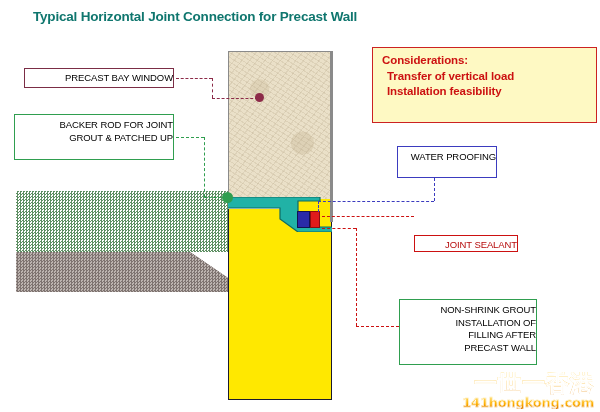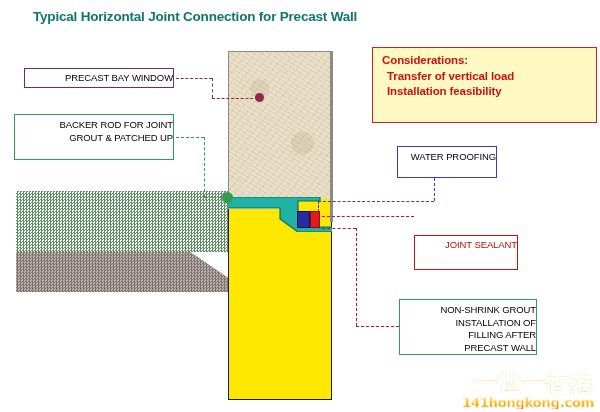--- a/index.html
+++ b/index.html
@@ -17,23 +17,23 @@
        font-size:9.5px;font-weight:normal;color:#000000;line-height:12.5px;
        letter-spacing:-0.1px;text-align:right;}
   .box .ln{display:block;white-space:nowrap;}
 
   #box-precast{left:24px;top:68px;width:150px;height:20px;border:1.5px solid #7b2d45;
                padding:3px 0 0 7px;}
   #box-backer{left:14px;top:114px;width:160px;height:46px;border:1.5px solid #2f9e4f;
               padding:4px 0 0 0;}
   #box-wpjf{left:385px;top:146px;width:100px;height:32px;border:1.5px solid #3b3bbf;
             padding:4px 0 0 6px;margin-left:12px;}
-  #box-sealant{left:414px;top:235px;width:104px;height:35px;border:1.5px solid #cc1111;
+  #box-sealant{left:414px;top:235px;width:104px;height:17px;border:1.5px solid #cc1111;
                padding:3px 0 0 8px;color:#b60d0d;}
-  #box-grout{left:399px;top:299px;width:138px;height:56px;border:1.5px solid #2f9e4f;
+  #box-grout{left:399px;top:299px;width:138px;height:66px;border:1.5px solid #2f9e4f;
              padding:4px 0 8px 7px;}
 
   
   #box-consider{position:absolute;left:372px;top:47px;width:225px;height:76px;
                 border:1.5px solid #cc2222;background:#fef9c3;box-sizing:border-box;
                 padding:5px 0 0 9px;color:#cc1111;font-size:11.5px;font-weight:bold;
                 line-height:15.5px;letter-spacing:-0.1px;}
   #box-consider .ln{display:block;white-space:nowrap;}
   #box-consider .ind{padding-left:5px;}
 

